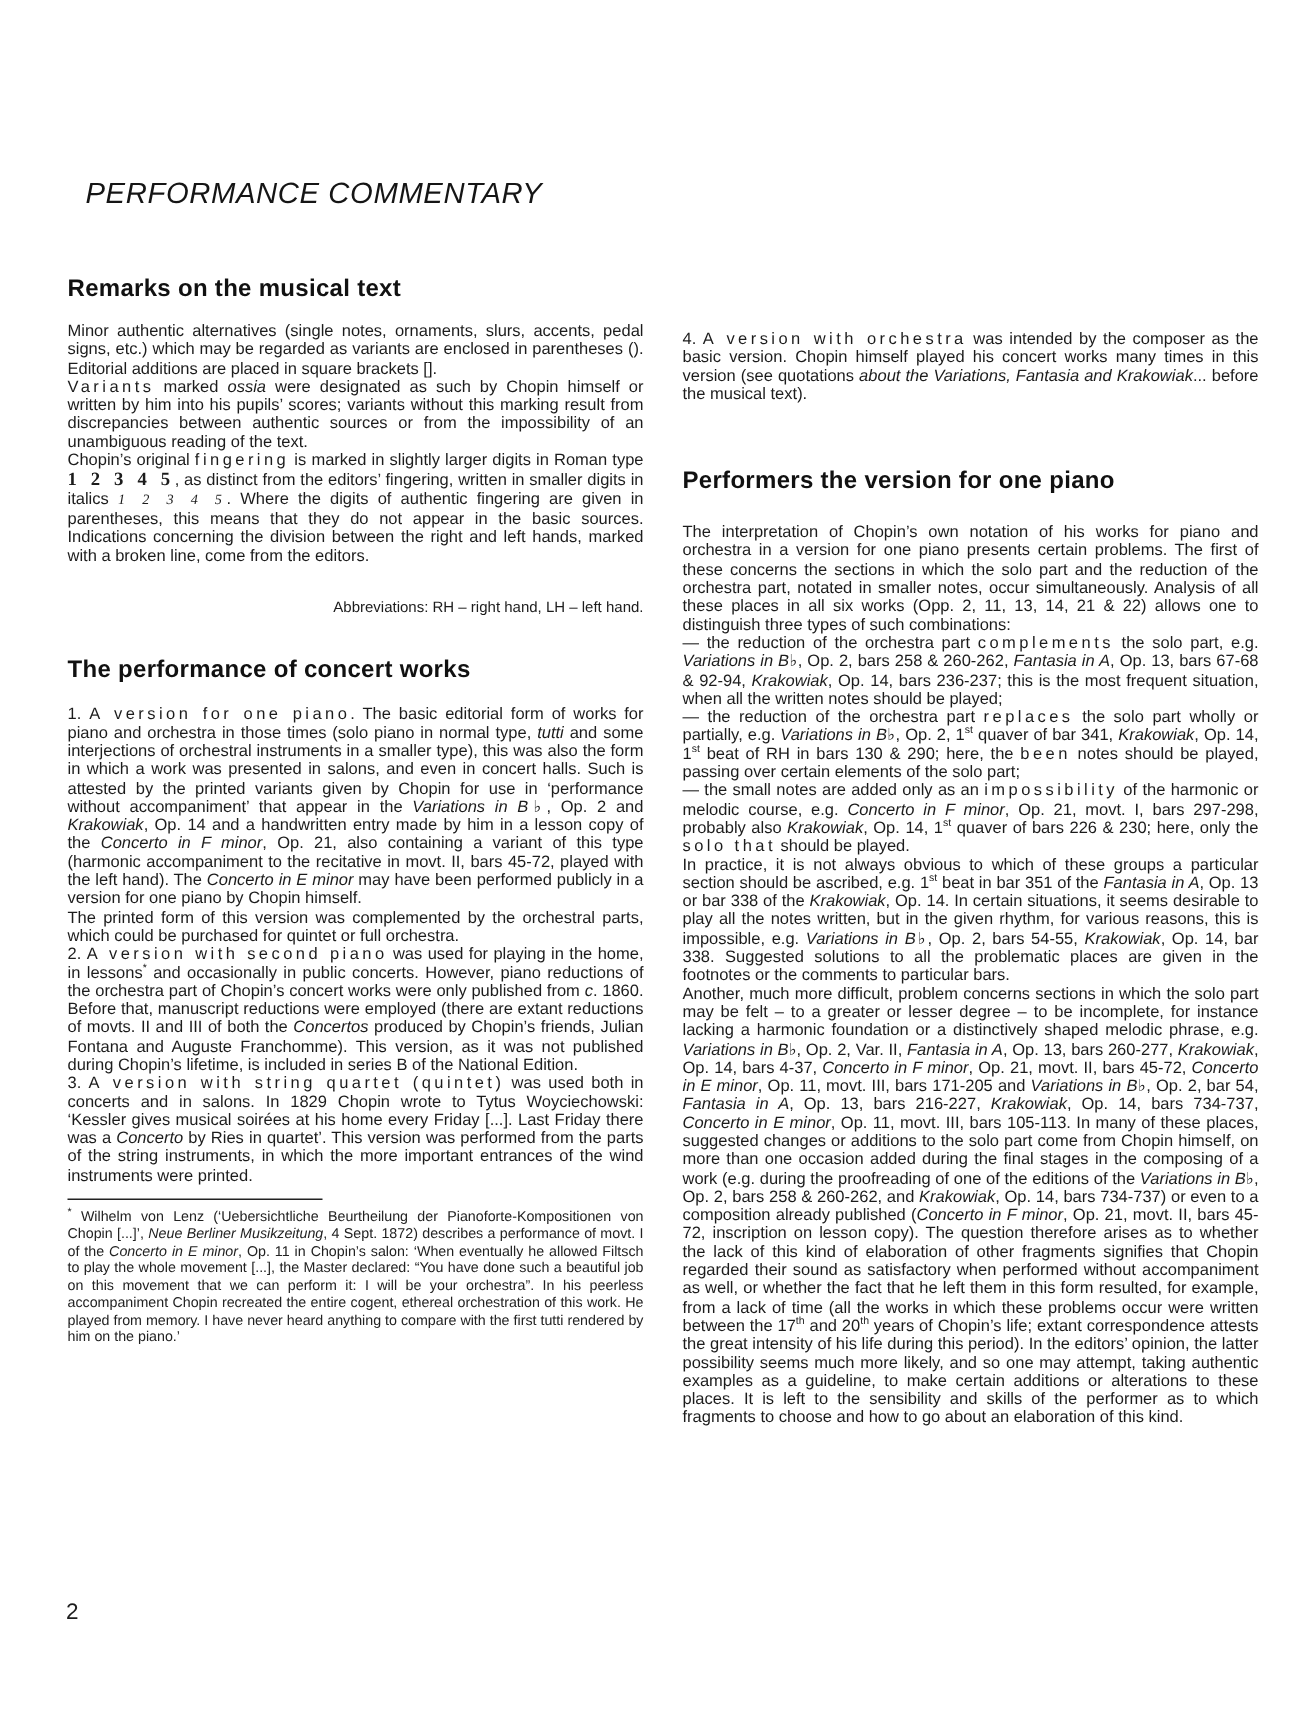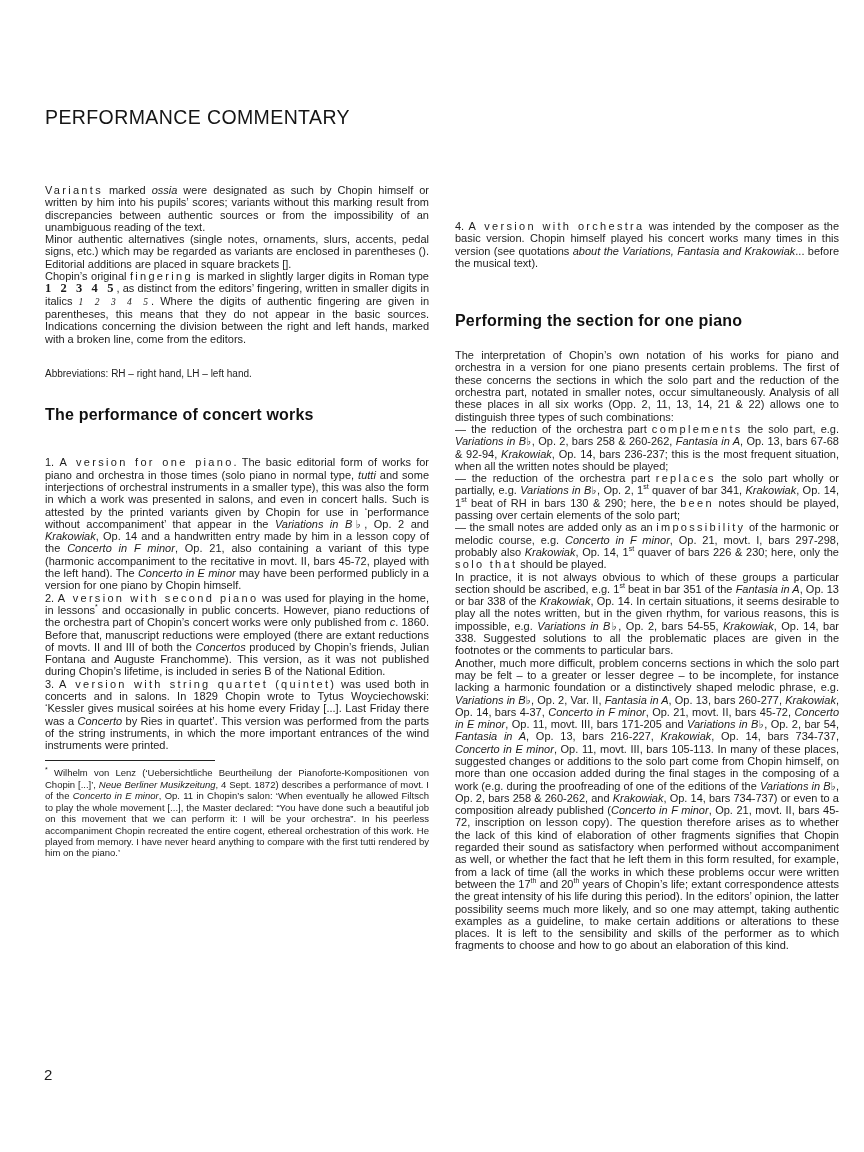--- a/index.html
+++ b/index.html
@@ -7,86 +7,88 @@
     width: 864px; height: 1152px;
     background: #ffffff;
     font-family: "Liberation Sans", "DejaVu Sans", sans-serif;
     color: #1c1c1c;
     position: relative;
     overflow: hidden;
   }
   .page-title {
     position: absolute; left: 45px; top: 106px;
     font-size: 19.5px; font-weight: 400; letter-spacing: 0.4px;
-    color: #151515; margin: 0;
+    color: #151515; margin: 12px; font-style: italic;
   }
   .col { position: absolute; width: 384px; }
   .col-left  { left: 45px;  top: 184px; }
   .col-right { left: 455px; top: 220px; }
   h2.section-heading {
     font-size: 16px; font-weight: 700; color: #111;
     margin: 0 0 13px 0; letter-spacing: 0.2px;
   }
-  h2.mt-concert { margin-top: 27px; margin-bottom: 32px; }
+  h2.mt-concert { margin-top: 27px; margin-bottom: 14px; }
   h2.mt-onepiano { margin-top: 43px; margin-bottom: 19px; }
   p.body {
     font-size: 11px; line-height: 12.3px;
     text-align: justify; margin: 0; color: #1c1c1c;
   }
   .sp { letter-spacing: 2.3px; }
   .fing {
     font-family: "Liberation Serif", "DejaVu Serif", serif;
     font-size: 12.5px; font-weight: 700; letter-spacing: 3px;
   }
   .fing-i {
     font-family: "Liberation Serif", "DejaVu Serif", serif;
     font-size: 9.5px; font-style: italic; letter-spacing: 3px;
   }
   sup { font-size: 7px; line-height: 0; vertical-align: super; }
   p.abbr {
     font-size: 10px; line-height: 11.5px; margin: 23px 0 0 0;
-    text-align: left;
+    text-align: right;
   }
   .footnote { margin-top: 9px; }
   .fn-rule { width: 170px; height: 1px; background: #222; margin: 0; }
   p.fn-text {
     font-size: 9.5px; line-height: 11.4px; text-align: justify;
     margin: 6px 0 0 0; color: #222;
   }
   .page-number {
     position: absolute; left: 44px; top: 1066px;
     font-size: 15px; color: #1c1c1c;
   }
 </style>
 </head>
 <body>
 
 <h1 class="page-title">PERFORMANCE COMMENTARY</h1>
 
 <div class="col col-left">
+  <h2 class="section-heading">Remarks on the musical text</h2>
+  <p class="body">Minor authentic alternatives (single notes, ornaments, slurs, accents, pedal signs, etc.) which may be regarded as variants are enclosed in parentheses (). Editorial additions are placed in square brackets [].</p>
   <p class="body"><span class="sp">Variants</span> marked <i>ossia</i> were designated as such by Chopin himself or written by him into his pupils’ scores; variants without this marking result from discrepancies between authentic sources or from the impossibility of an unambiguous reading of the text.</p>
-  <p class="body">Minor authentic alternatives (single notes, ornaments, slurs, accents, pedal signs, etc.) which may be regarded as variants are enclosed in parentheses (). Editorial additions are placed in square brackets [].</p>
   <p class="body">Chopin’s original <span class="sp">fingering</span> is marked in slightly larger digits in Roman type <span class="fing">1 2 3 4 5</span>, as distinct from the editors’ fingering, written in smaller digits in italics <span class="fing-i">1 2 3 4 5</span>. Where the digits of authentic fingering are given in parentheses, this means that they do not appear in the basic sources. Indications concerning the division between the right and left hands, marked with a broken line, come from the editors.</p>
   <p class="abbr">Abbreviations: RH – right hand, LH – left hand.</p>
 
   <h2 class="section-heading mt-concert">The performance of concert works</h2>
   <p class="body">1. <span class="sp">A version for one piano</span>. The basic editorial form of works for piano and orchestra in those times (solo piano in normal type, <i>tutti</i> and some interjections of orchestral instruments in a smaller type), this was also the form in which a work was presented in salons, and even in concert halls. Such is attested by the printed variants given by Chopin for use in ‘performance without accompaniment’ that appear in the <i>Variations in B♭</i>, Op. 2 and <i>Krakowiak</i>, Op. 14 and a handwritten entry made by him in a lesson copy of the <i>Concerto in F minor</i>, Op. 21, also containing a variant of this type (harmonic accompaniment to the recitative in movt. II, bars 45-72, played with the left hand). The <i>Concerto in E minor</i> may have been performed publicly in a version for one piano by Chopin himself.</p>
+  <p class="body">The printed form of this version was complemented by the orchestral parts, which could be purchased for quintet or full orchestra.</p>
   <p class="body">2. <span class="sp">A version with second piano</span> was used for playing in the home, in lessons<sup>*</sup> and occasionally in public concerts. However, piano reductions of the orchestra part of Chopin’s concert works were only published from <i>c</i>. 1860. Before that, manuscript reductions were employed (there are extant reductions of movts. II and III of both the <i>Concertos</i> produced by Chopin’s friends, Julian Fontana and Auguste Franchomme). This version, as it was not published during Chopin’s lifetime, is included in series B of the National Edition.</p>
   <p class="body">3. <span class="sp">A version with string quartet (quintet)</span> was used both in concerts and in salons. In 1829 Chopin wrote to Tytus Woyciechowski: ‘Kessler gives musical soirées at his home every Friday [...]. Last Friday there was a <i>Concerto</i> by Ries in quartet’. This version was performed from the parts of the string instruments, in which the more important entrances of the wind instruments were printed.</p>
 
   <div class="footnote">
     <div class="fn-rule"></div>
     <p class="fn-text"><sup>*</sup> Wilhelm von Lenz (‘Uebersichtliche Beurtheilung der Pianoforte-Kompositionen von Chopin [...]’, <i>Neue Berliner Musikzeitung</i>, 4 Sept. 1872) describes a performance of movt. I of the <i>Concerto in E minor</i>, Op. 11 in Chopin’s salon: ‘When eventually he allowed Filtsch to play the whole movement [...], the Master declared: “You have done such a beautiful job on this movement that we can perform it: I will be your orchestra”. In his peerless accompaniment Chopin recreated the entire cogent, ethereal orchestration of this work. He played from memory. I have never heard anything to compare with the first tutti rendered by him on the piano.’</p>
   </div>
 </div>
 
 <div class="col col-right">
   <p class="body">4. <span class="sp">A version with orchestra</span> was intended by the composer as the basic version. Chopin himself played his concert works many times in this version (see quotations <i>about the Variations, Fantasia and Krakowiak</i>... before the musical text).</p>
 
-  <h2 class="section-heading mt-onepiano">Performing the section for one piano</h2>
+  <h2 class="section-heading mt-onepiano">Performers the version for one piano</h2>
   <p class="body">The interpretation of Chopin’s own notation of his works for piano and orchestra in a version for one piano presents certain problems. The first of these concerns the sections in which the solo part and the reduction of the orchestra part, notated in smaller notes, occur simultaneously. Analysis of all these places in all six works (Opp. 2, 11, 13, 14, 21 &amp; 22) allows one to distinguish three types of such combinations:</p>
   <p class="body">— the reduction of the orchestra part <span class="sp">complements</span> the solo part, e.g. <i>Variations in B♭</i>, Op. 2, bars 258 &amp; 260-262, <i>Fantasia in A</i>, Op. 13, bars 67-68 &amp; 92-94, <i>Krakowiak</i>, Op. 14, bars 236-237; this is the most frequent situation, when all the written notes should be played;</p>
   <p class="body">— the reduction of the orchestra part <span class="sp">replaces</span> the solo part wholly or partially, e.g. <i>Variations in B♭</i>, Op. 2, 1<sup>st</sup> quaver of bar 341, <i>Krakowiak</i>, Op. 14, 1<sup>st</sup> beat of RH in bars 130 &amp; 290; here, the <span class="sp">been</span> notes should be played, passing over certain elements of the solo part;</p>
   <p class="body">— the small notes are added only as an <span class="sp">impossibility</span> of the harmonic or melodic course, e.g. <i>Concerto in F minor</i>, Op. 21, movt. I, bars 297-298, probably also <i>Krakowiak</i>, Op. 14, 1<sup>st</sup> quaver of bars 226 &amp; 230; here, only the <span class="sp">solo that</span> should be played.</p>
   <p class="body">In practice, it is not always obvious to which of these groups a particular section should be ascribed, e.g. 1<sup>st</sup> beat in bar 351 of the <i>Fantasia in A</i>, Op. 13 or bar 338 of the <i>Krakowiak</i>, Op. 14. In certain situations, it seems desirable to play all the notes written, but in the given rhythm, for various reasons, this is impossible, e.g. <i>Variations in B♭</i>, Op. 2, bars 54-55, <i>Krakowiak</i>, Op. 14, bar 338. Suggested solutions to all the problematic places are given in the footnotes or the comments to particular bars.</p>
   <p class="body">Another, much more difficult, problem concerns sections in which the solo part may be felt – to a greater or lesser degree – to be incomplete, for instance lacking a harmonic foundation or a distinctively shaped melodic phrase, e.g. <i>Variations in B♭</i>, Op. 2, Var. II, <i>Fantasia in A</i>, Op. 13, bars 260-277, <i>Krakowiak</i>, Op. 14, bars 4-37, <i>Concerto in F minor</i>, Op. 21, movt. II, bars 45-72, <i>Concerto in E minor</i>, Op. 11, movt. III, bars 171-205 and <i>Variations in B♭</i>, Op. 2, bar 54, <i>Fantasia in A</i>, Op. 13, bars 216-227, <i>Krakowiak</i>, Op. 14, bars 734-737, <i>Concerto in E minor</i>, Op. 11, movt. III, bars 105-113. In many of these places, suggested changes or additions to the solo part come from Chopin himself, on more than one occasion added during the final stages in the composing of a work (e.g. during the proofreading of one of the editions of the <i>Variations in B♭</i>, Op. 2, bars 258 &amp; 260-262, and <i>Krakowiak</i>, Op. 14, bars 734-737) or even to a composition already published (<i>Concerto in F minor</i>, Op. 21, movt. II, bars 45-72, inscription on lesson copy). The question therefore arises as to whether the lack of this kind of elaboration of other fragments signifies that Chopin regarded their sound as satisfactory when performed without accompaniment as well, or whether the fact that he left them in this form resulted, for example, from a lack of time (all the works in which these problems occur were written between the 17<sup>th</sup> and 20<sup>th</sup> years of Chopin’s life; extant correspondence attests the great intensity of his life during this period). In the editors’ opinion, the latter possibility seems much more likely, and so one may attempt, taking authentic examples as a guideline, to make certain additions or alterations to these places. It is left to the sensibility and skills of the performer as to which fragments to choose and how to go about an elaboration of this kind.</p>
 </div>
 
 <div class="page-number">2</div>
 

